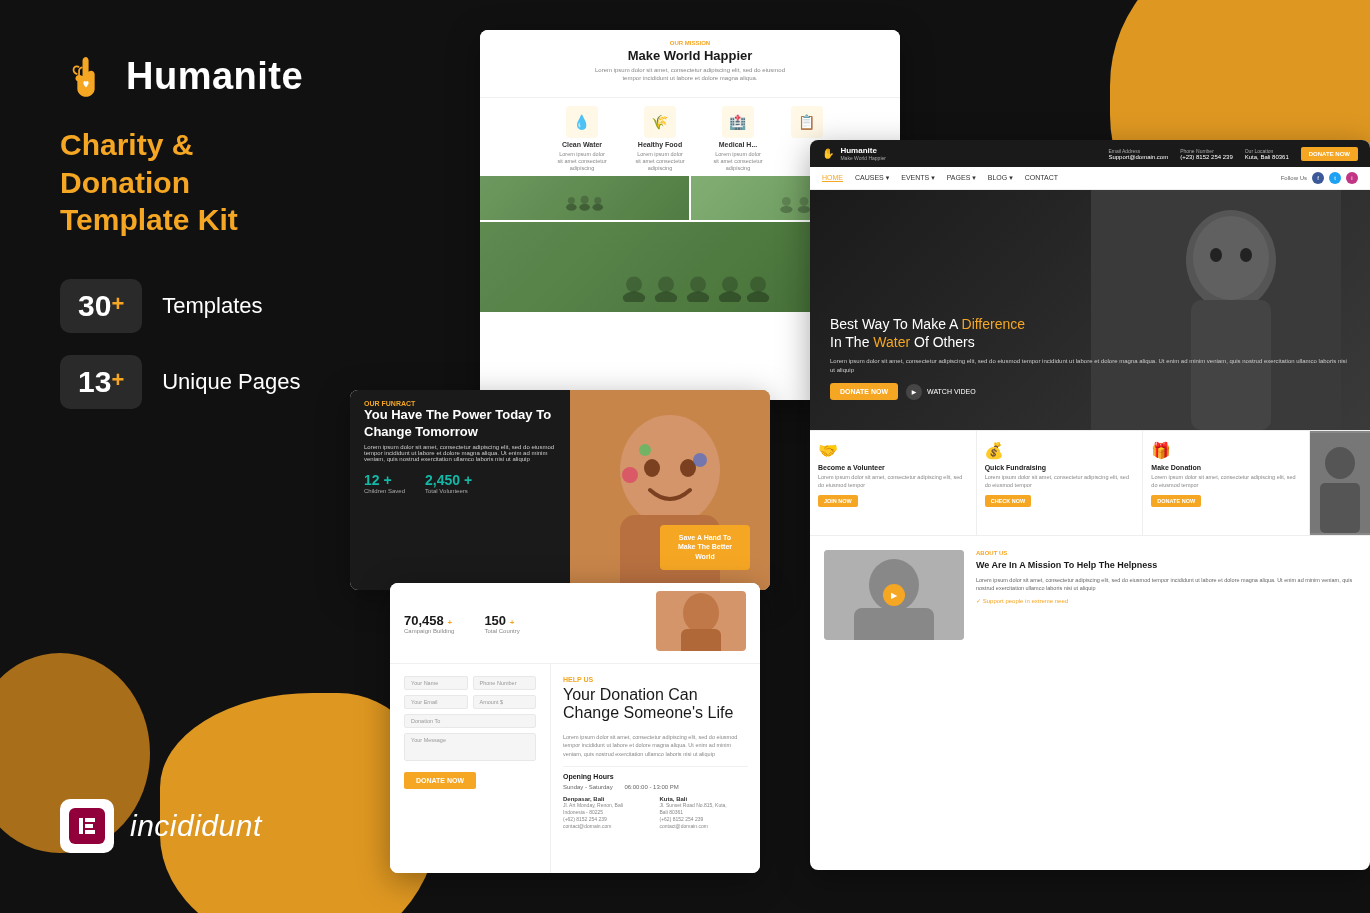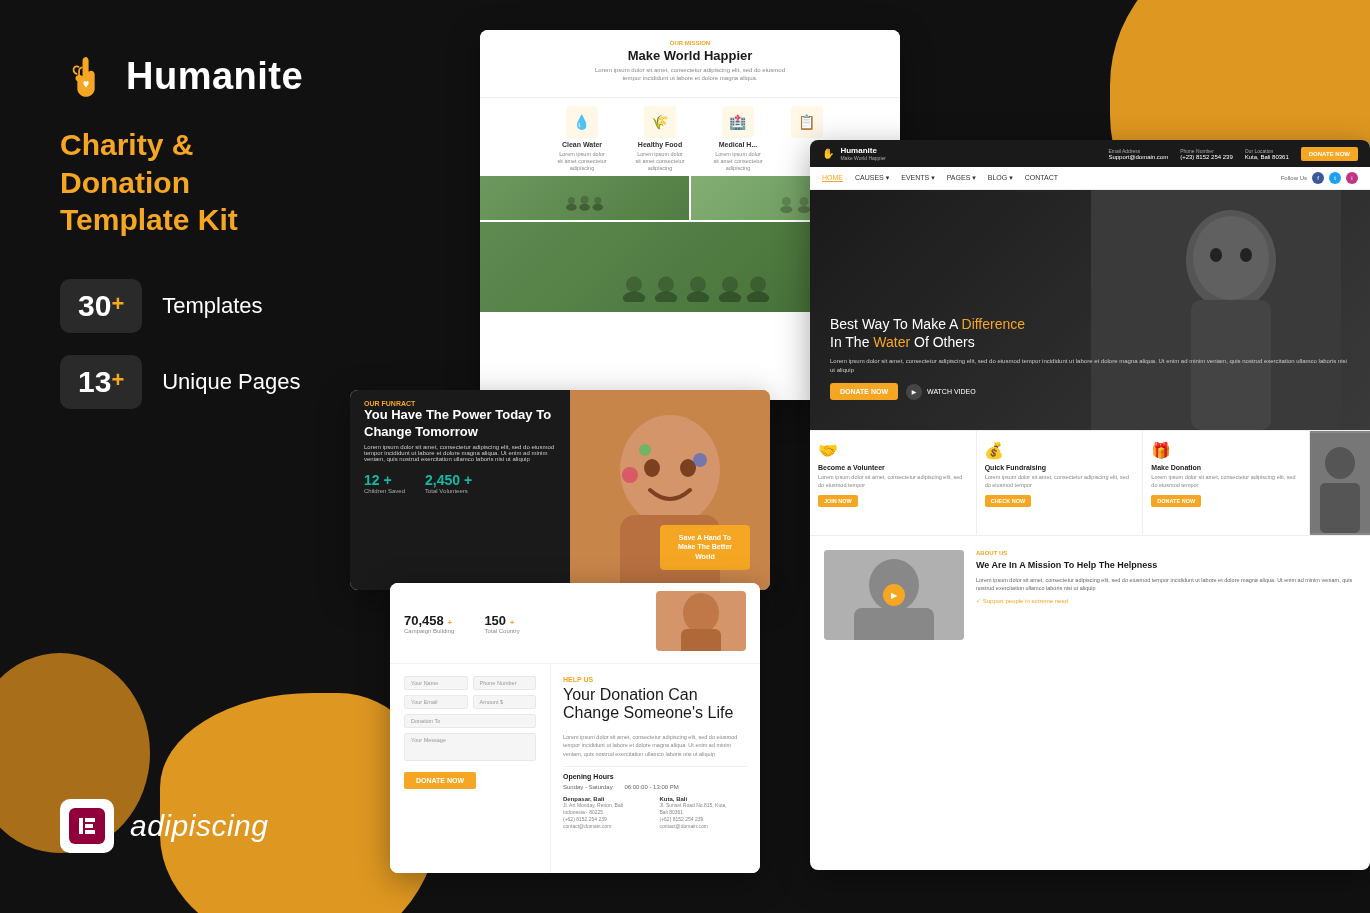--- a/index.html
+++ b/index.html
@@ -620,21 +620,21 @@
   <div class="elementor-row">
     <div class="elementor-icon">
       <svg viewBox="0 0 36 36" fill="none" xmlns="http://www.w3.org/2000/svg">
         <rect width="36" height="36" rx="6" fill="#92003B"></rect>
         <rect x="10" y="10" width="4" height="16" fill="white"></rect>
         <rect x="16" y="10" width="10" height="4" fill="white"></rect>
         <rect x="16" y="16" width="8" height="4" fill="white"></rect>
         <rect x="16" y="22" width="10" height="4" fill="white"></rect>
       </svg>
     </div>
-    <span class="elementor-text">adipiscing</span>
+    <span class="elementor-text">incididunt</span>
   </div>
 </div>
 
 <div class="screenshots-area">
 
   <div class="screenshot-card card-top-center">
 
     <div class="tpl-header">
       <div style="font-size:6px;color:#F5A623;text-align:center;font-weight:600;margin-bottom:2px;">OUR MISSION</div>
       <div class="tpl-title">Make World Happier</div>

